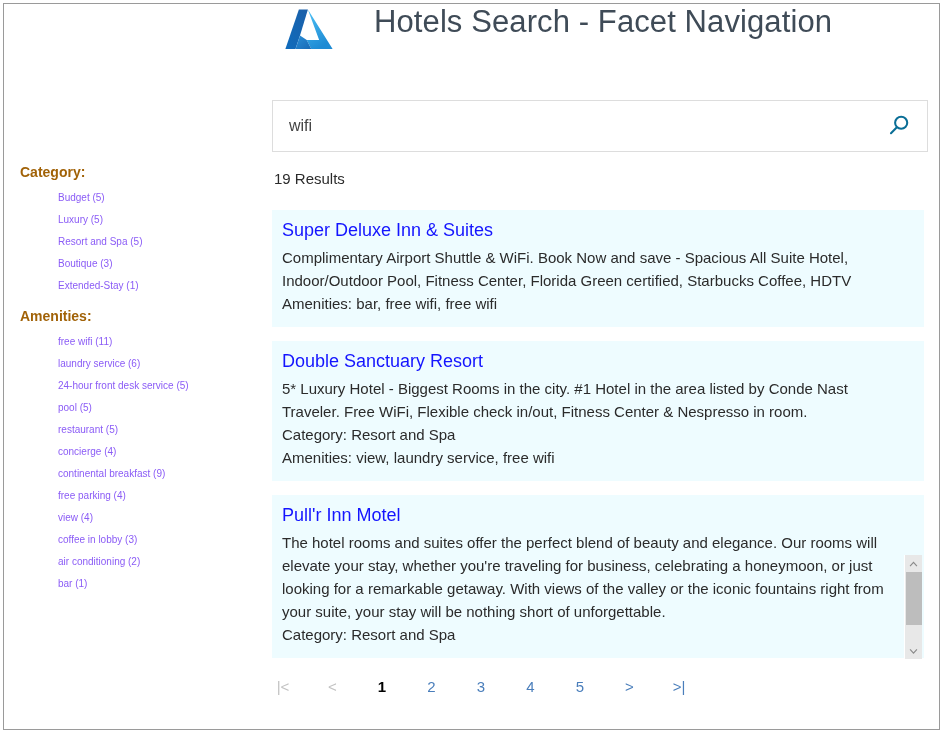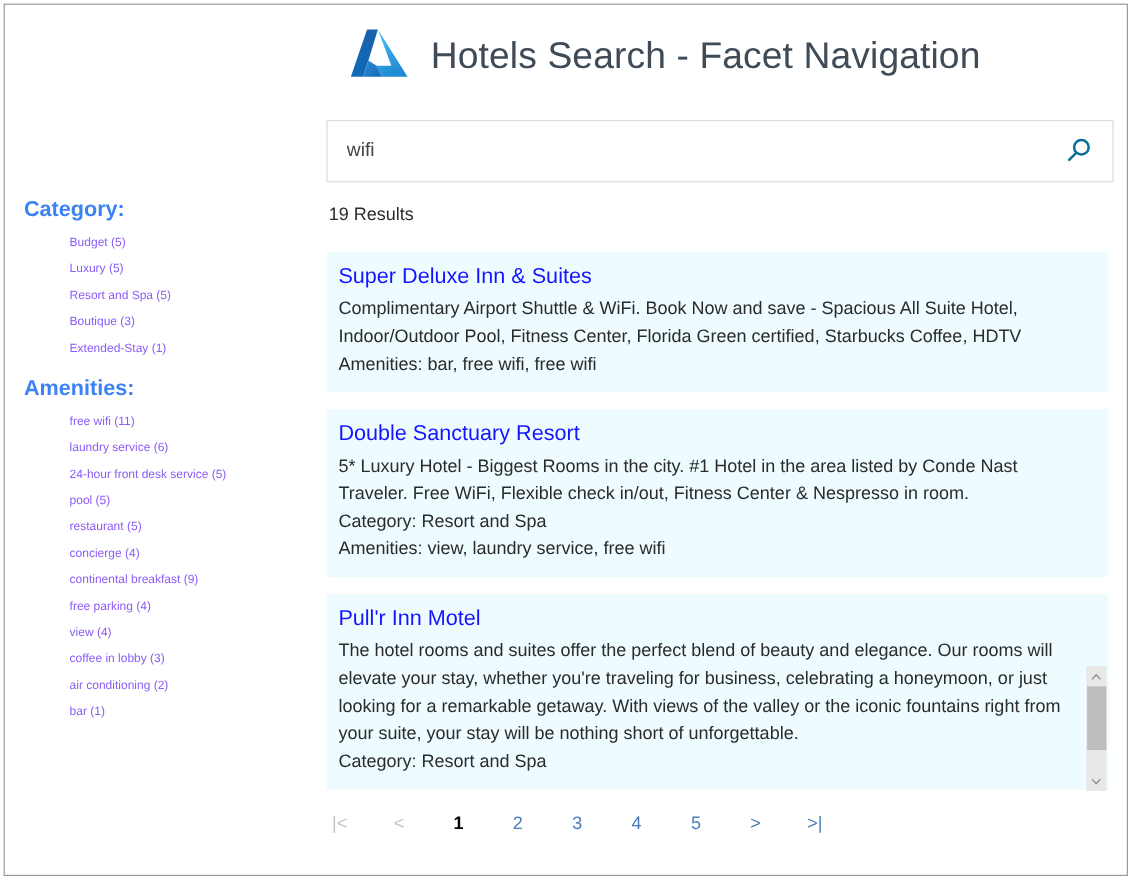--- a/index.html
+++ b/index.html
@@ -21,26 +21,27 @@
     height: 727px;
     border: 1px solid #9a9a9a;
     background: #ffffff;
     box-sizing: border-box;
     overflow: hidden;
   }
 
   
   .header {
     position: absolute;
-    left: 269px;
+    left: 262px;
     top: 0;
     width: 660px;
     height: 86px;
     display: flex;
-    align-items: center;
+    align-items: flex-start;
+    gap: 22px;
   }
   .logo {
     width: 54px;
     height: 56px;
     margin-left: 16px;
     margin-right: 16px;
     flex: 0 0 auto;
   }
   .app-title {
     font-size: 31px;
@@ -97,23 +98,23 @@
 
   
   .facets {
     position: absolute;
     left: 0;
     top: 160px;
     width: 262px;
   }
   .facet-group { margin-bottom: 12px; }
   .facet-title {
-    color: #3b82f6;
+    color: #a16207;
     font-weight: bold;
-    font-size: 18px;
+    font-size: 14px;
     padding-left: 16px;
     margin-bottom: 6px;
   }
   .facet-list {
     list-style: none;
     margin: 0;
     padding: 0 0 0 54px;
   }
   .facet-list li { line-height: 20px; }
   .facet-link {

